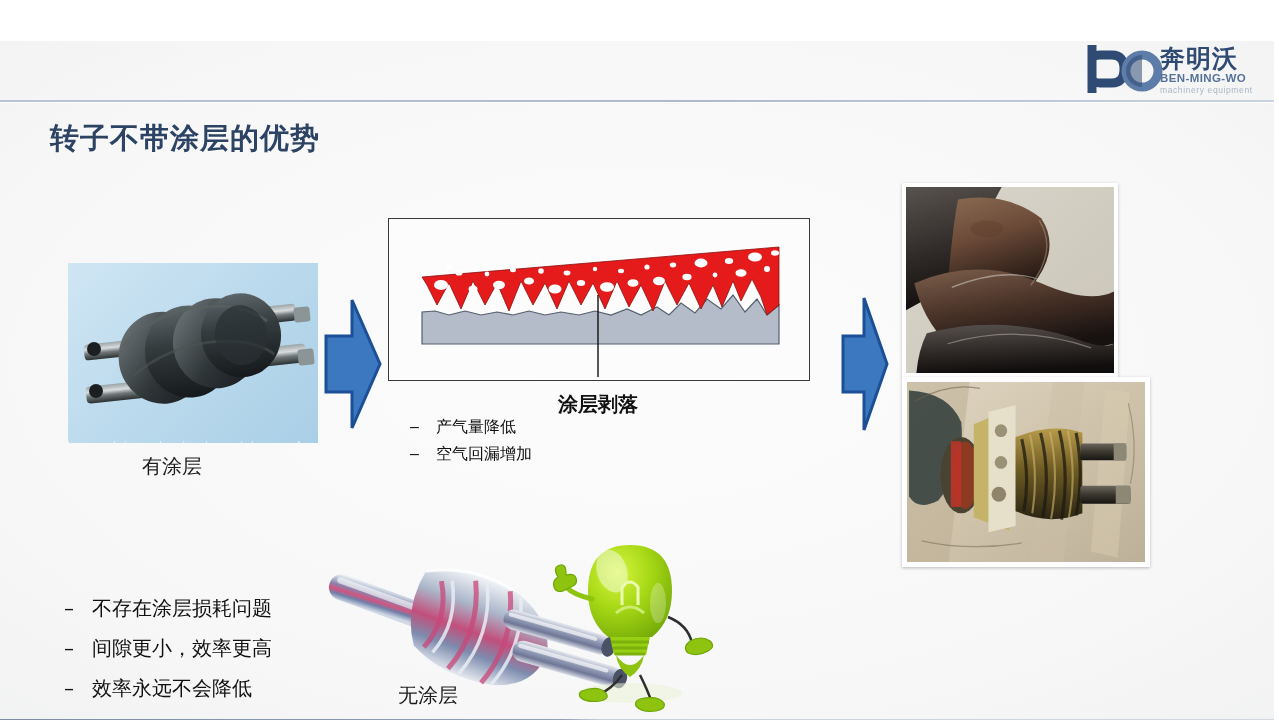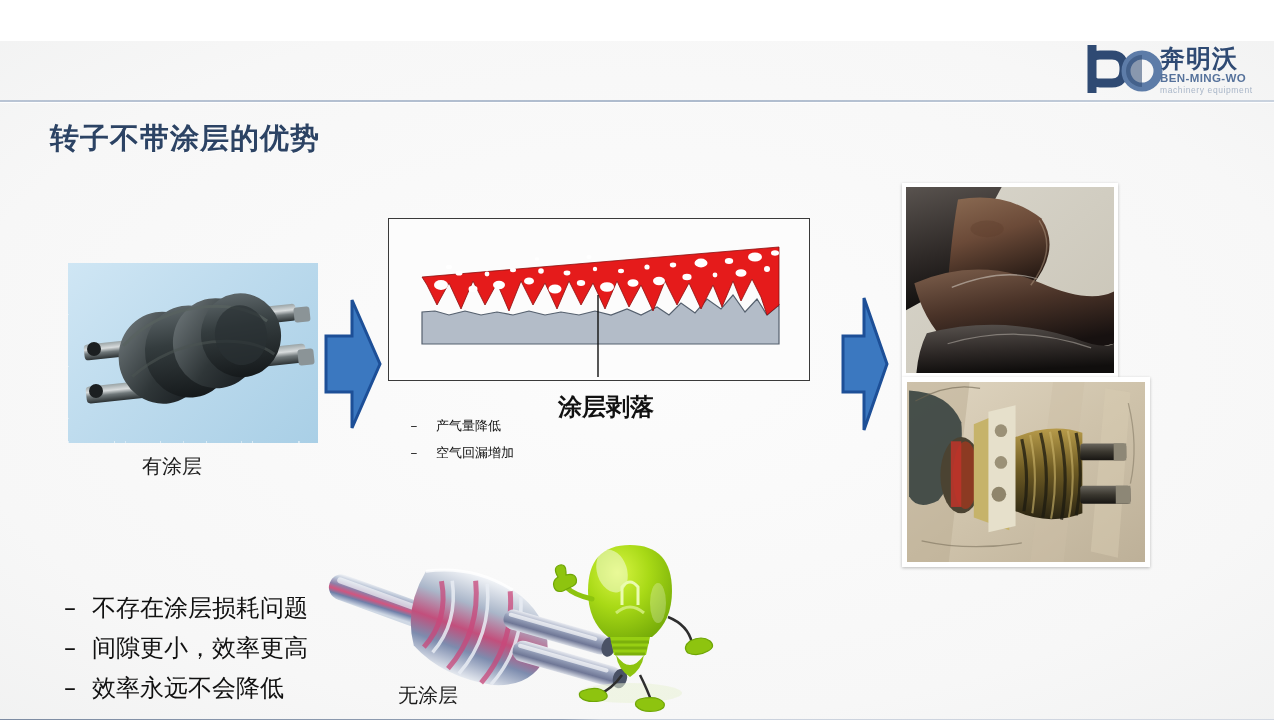--- a/index.html
+++ b/index.html
@@ -100,36 +100,36 @@
     background: #fdfdfd;
     border: 1px solid #3a3a3a;
     overflow: hidden;
   }
   .diagram svg { display: block; }
 
   
   .coating-heading {
     position: absolute; left: 558px; top: 350px;
     font-family: "DejaVu Sans", sans-serif;
-    font-size: 24px; font-weight: 700; color: #111;
+    font-size: 20px; font-weight: 700; color: #111;
   }
   .bullets-center {
     position: absolute; left: 410px; top: 372px;
-    font-family: Liberation Mono, monospace;
-    font-size: 13px; color: #111;
+    font-family: Liberation Sans, sans-serif;
+    font-size: 16px; color: #111;
     line-height: 27px;
   }
   .bullets-center .li { white-space: nowrap; }
   .bullets-center .dash { display:inline-block; width: 26px; color:#111; }
 
   
   .bullets-left {
     position: absolute; left: 64px; top: 547px;
     font-family: "DejaVu Sans", sans-serif;
-    font-size: 24px; color: #111;
+    font-size: 20px; color: #111;
     line-height: 40px;
   }
   .bullets-left .dash { display:inline-block; width: 28px; }
 
   
   .photo {
     position: absolute;
     background: #fff;
     box-shadow: 0 1px 3px rgba(0,0,0,.25);
     overflow: hidden;

